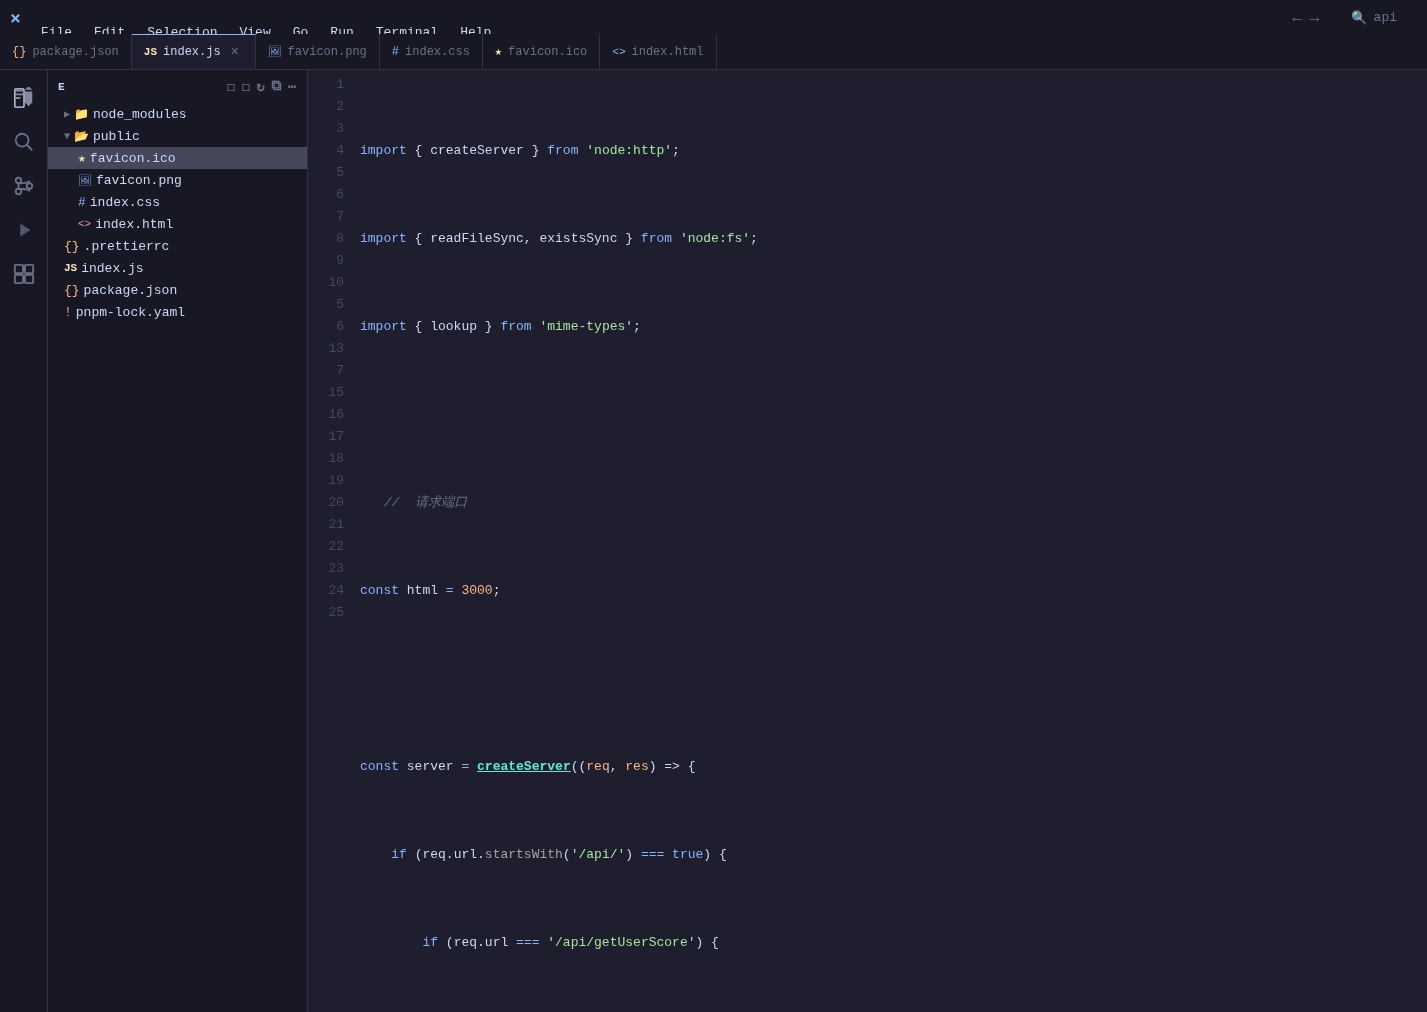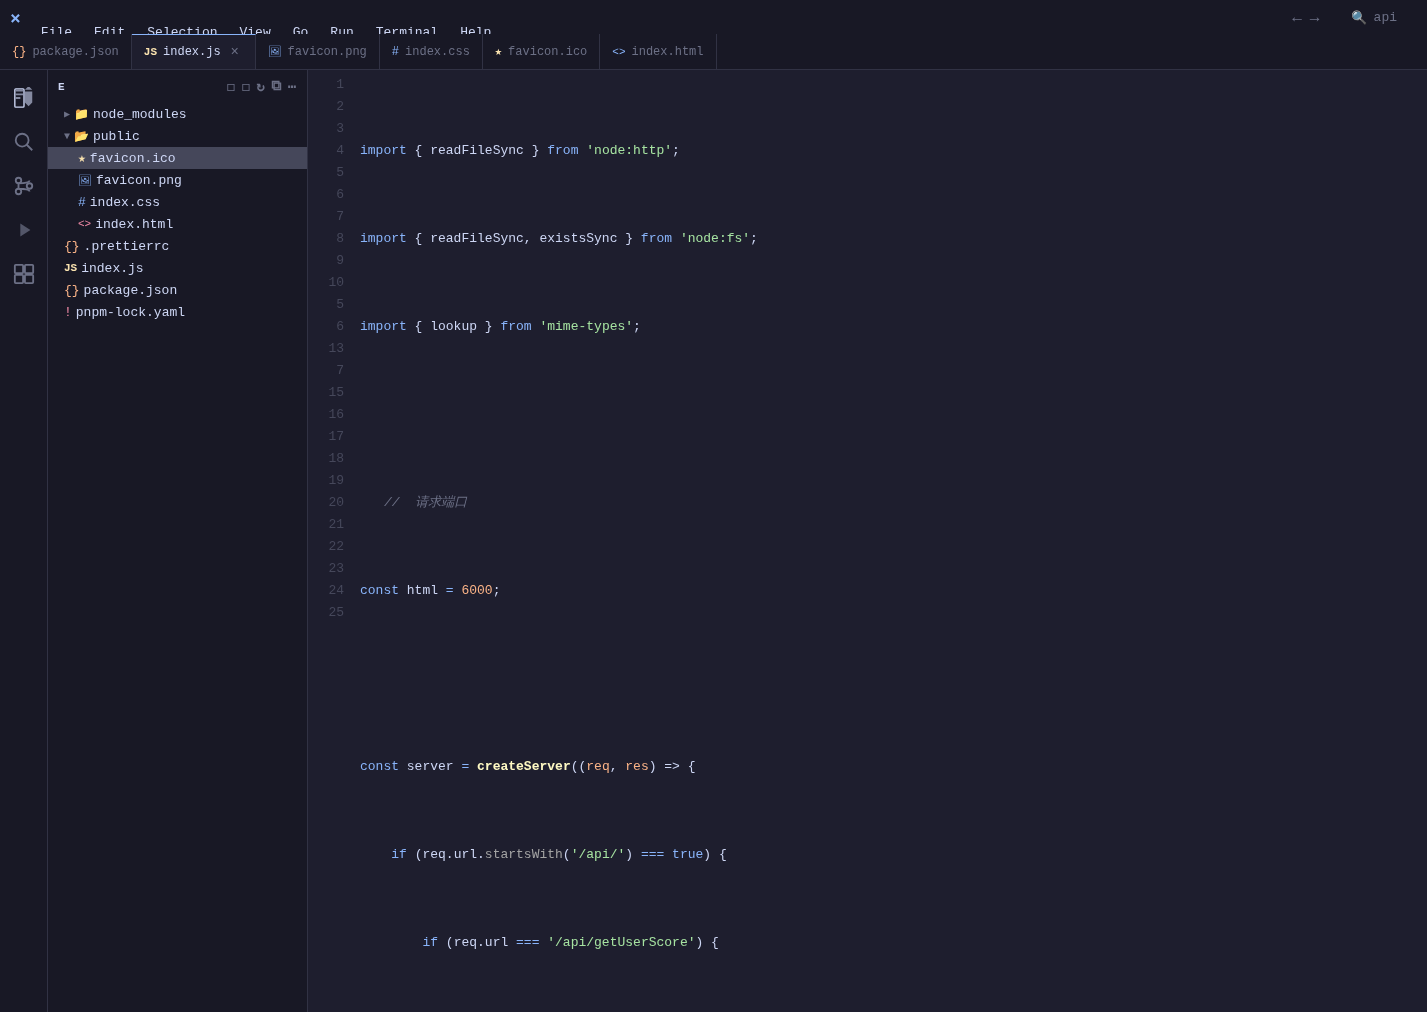--- a/index.html
+++ b/index.html
@@ -209,21 +209,21 @@
     }
     .code-line {
       height: 22px;
       display: flex;
       align-items: center;
       position: relative;
     }
 
     
     .kw { color: #89b4fa; }
-    .fn { color: #fef9c3; font-weight: bold; } 
+    .fn { color: #5eead4; font-weight: bold; text-decoration: underline; } 
     .str { color: #a6e3a1; } 
     .num { color: #fab387; } 
     .comment { color: #6c7086; font-style: italic; margin-left: 24px; } 
     .var { color: #cdd6f4; }
     .punc { color: #cdd6f4; }
     .op { color: #89b4fa; }
     .param { color: #fab387; }
     .method { color: #a3a3a3; }
     ::-webkit-scrollbar { width: 6px; height: 6px; }
     ::-webkit-scrollbar-track { background: #1e1e2e; }
@@ -409,31 +409,31 @@
           <div>19</div>
           <div>20</div>
         <div>21</div>
           <div>22</div>
           <div>23</div>
           <div>24</div>
           <div>25</div>
       </div>
       <div class="code-lines">
         
-        <div class="code-line"><span class="kw">import</span><span class="var"> { readFileSync } </span><span class="kw">from</span><span class="var"> </span><span class="str">'node:http'</span><span class="punc">;</span></div>
+        <div class="code-line"><span class="kw">import</span><span class="var"> { createServer } </span><span class="kw">from</span><span class="var"> </span><span class="str">'node:http'</span><span class="punc">;</span></div>
         
         <div class="code-line"><span class="kw">import</span><span class="var"> { readFileSync, existsSync } </span><span class="kw">from</span><span class="var"> </span><span class="str">'node:fs'</span><span class="punc">;</span></div>
         
         <div class="code-line"><span class="kw">import</span><span class="var"> { lookup } </span><span class="kw">from</span><span class="var"> </span><span class="str">'mime-types'</span><span class="punc">;</span></div>
         
         <div class="code-line"></div>
         
         <div class="code-line"><span class="comment">//  请求端口</span></div>
         
-        <div class="code-line"><span class="kw">const</span><span class="var"> html </span><span class="op">=</span><span class="var"> </span><span class="num">6000</span><span class="punc">;</span></div>
+        <div class="code-line"><span class="kw">const</span><span class="var"> html </span><span class="op">=</span><span class="var"> </span><span class="num">3000</span><span class="punc">;</span></div>
         
         <div class="code-line"></div>
         
         <div class="code-line"><span class="kw">const</span><span class="var"> server </span><span class="op">=</span><span class="var"> </span><span class="fn">createServer</span><span class="punc">((</span><span class="param">req</span><span class="punc">, </span><span class="param">res</span><span class="punc">) =&gt; {</span></div>
         
         <div class="code-line"><span class="var">    </span><span class="kw">if</span><span class="var"> (req.url.</span><span class="method">startsWith</span><span class="punc">(</span><span class="str">'/api/'</span><span class="punc">) </span><span class="op">===</span><span class="var"> </span><span class="kw">true</span><span class="punc">) {</span></div>
         
         <div class="code-line"><span class="var">        </span><span class="kw">if</span><span class="var"> (req.url </span><span class="op">===</span><span class="var"> </span><span class="str">'/api/getUserScore'</span><span class="punc">) {</span></div>
         
         

